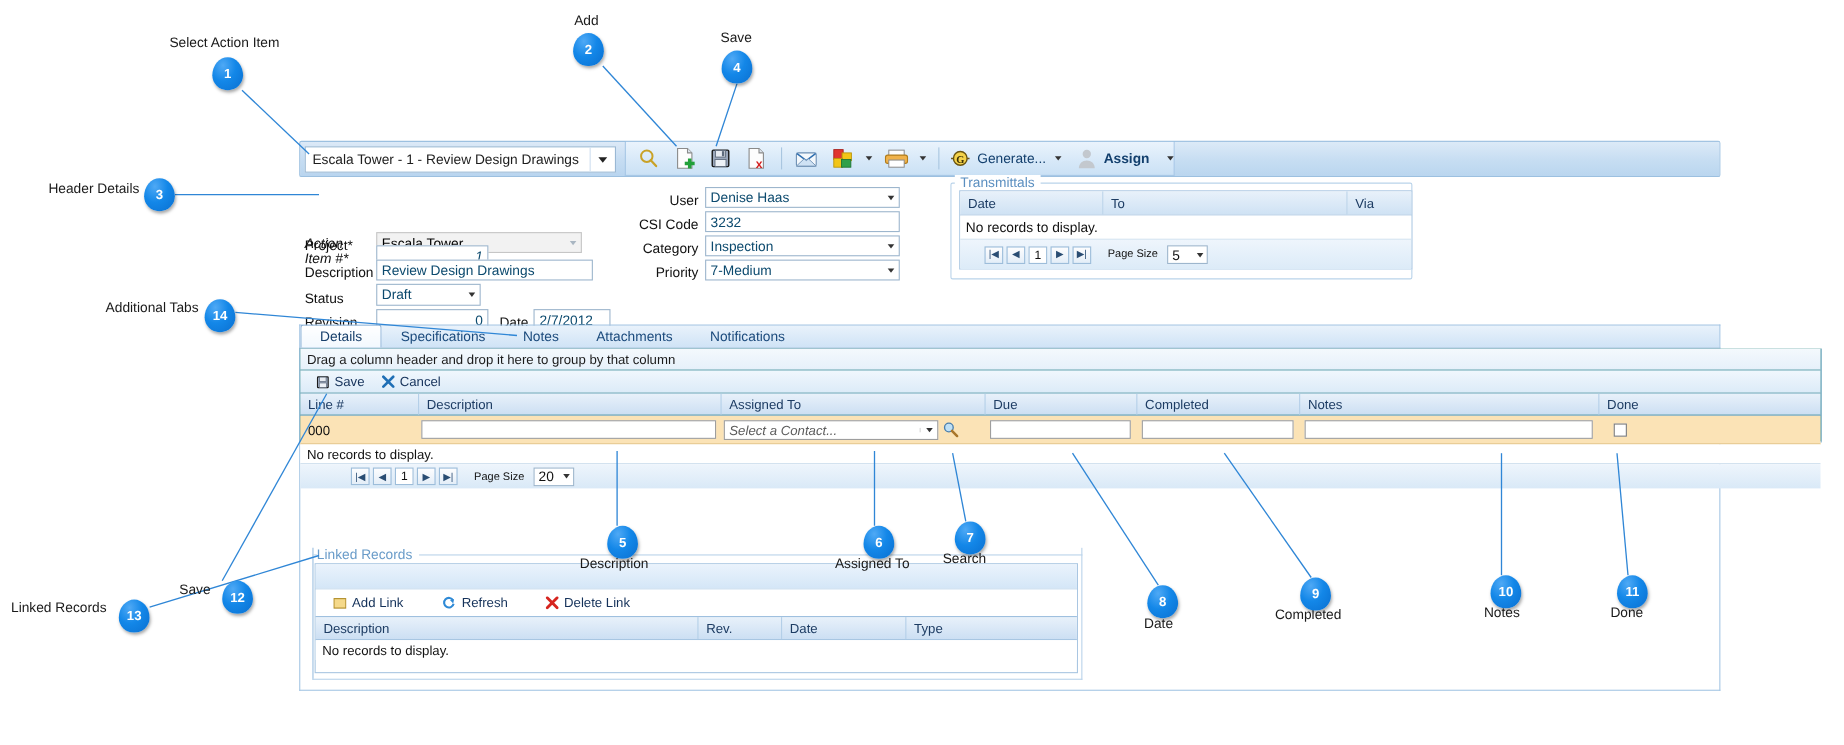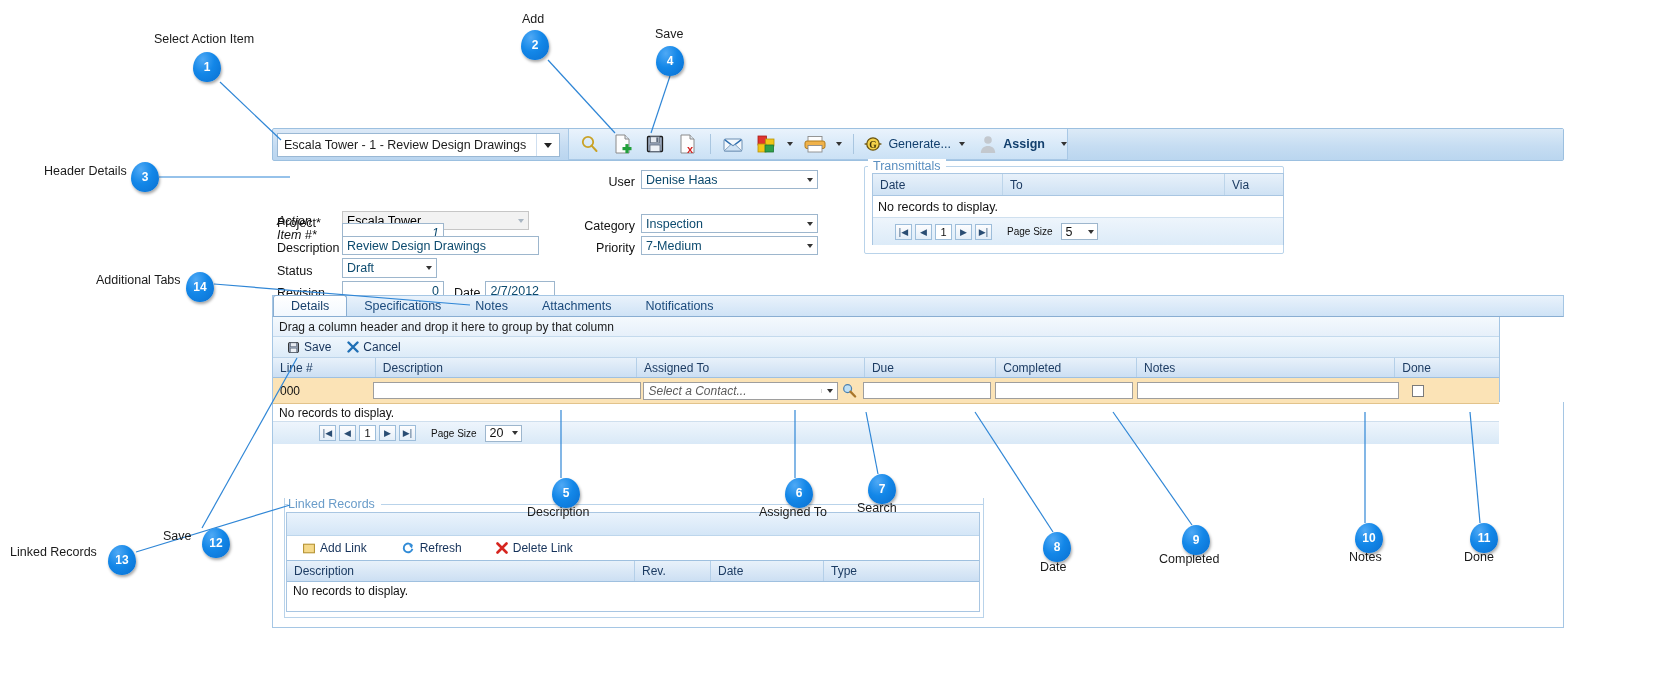--- a/index.html
+++ b/index.html
@@ -89,21 +89,21 @@
   
   .tabs{position:absolute;left:0;top:167px;width:1292px;height:22px;
         background:linear-gradient(#e9f2fb,#cfe3f6);border:1px solid #a5c6e4;
         border-bottom:1px solid #89aed2;box-sizing:border-box;display:flex;align-items:flex-end;}
   .tab{height:21px;padding:0 17px;display:flex;align-items:center;font-size:12.5px;color:#1b4a7c;
        box-sizing:border-box;}
   .tab.active{background:linear-gradient(#ffffff,#f2f8fe);border:1px solid #89aed2;border-bottom:none;
               border-radius:3px 3px 0 0;color:#173f6b;}
 
   
-  .dgrid{position:absolute;left:0;top:189px;width:1228px;height:85px;
+  .dgrid{position:absolute;left:0;top:189px;width:1384px;height:85px;
          border:1px solid #a5c6e4;border-top:none;box-sizing:border-box;background:#0f766e;}
   .dgroup{height:19px;display:flex;align-items:center;padding-left:6px;font-size:12px;color:#1b1b1b;
           background:linear-gradient(#f4f9fd,#e6f0fa);border-bottom:1px solid #c4daed;}
   .dcmd{height:20px;display:flex;align-items:center;padding-left:14px;gap:16px;
         background:linear-gradient(#f0f7fd,#dcebf8);border-bottom:1px solid #bcd4ea;}
   .dcmd .it{display:flex;align-items:center;gap:4px;font-size:12px;color:#15325a;}
   .dhead{height:19px;display:flex;background:linear-gradient(#e8f1fa,#ccdff3);
          border-bottom:1px solid #9fc0df;}
   .dhead > div{font-size:12px;color:#1d3c63;display:flex;align-items:center;padding-left:7px;
                border-right:1px solid #b4cfe8;box-sizing:border-box;}
@@ -294,20 +294,26 @@
       </span>
     </div>
 
     <div class="frow" style="left:307px;top:4px;">
       <span class="flabel" style="width:56px;text-align:right">User</span>
       <span class="fin combo" style="width:177px;margin-left:6px">
         <span class="val">Denise Haas</span>
         <span class="dd">
             <span class="caret sm"></span>
           </span>
+      </span>
+    </div>
+    <div class="frow" style="left:307px;top:26px;">
+      <span class="flabel" style="width:56px;text-align:right">CSI Code</span>
+      <span class="fin" style="width:177px;margin-left:6px">
+        <span class="val">3232</span>
       </span>
     </div>
     <div class="frow" style="left:307px;top:48px;">
       <span class="flabel" style="width:56px;text-align:right">Category</span>
       <span class="fin combo" style="width:177px;margin-left:6px">
         <span class="val">Inspection</span>
         <span class="dd">
             <span class="caret sm"></span>
           </span>
       </span>

